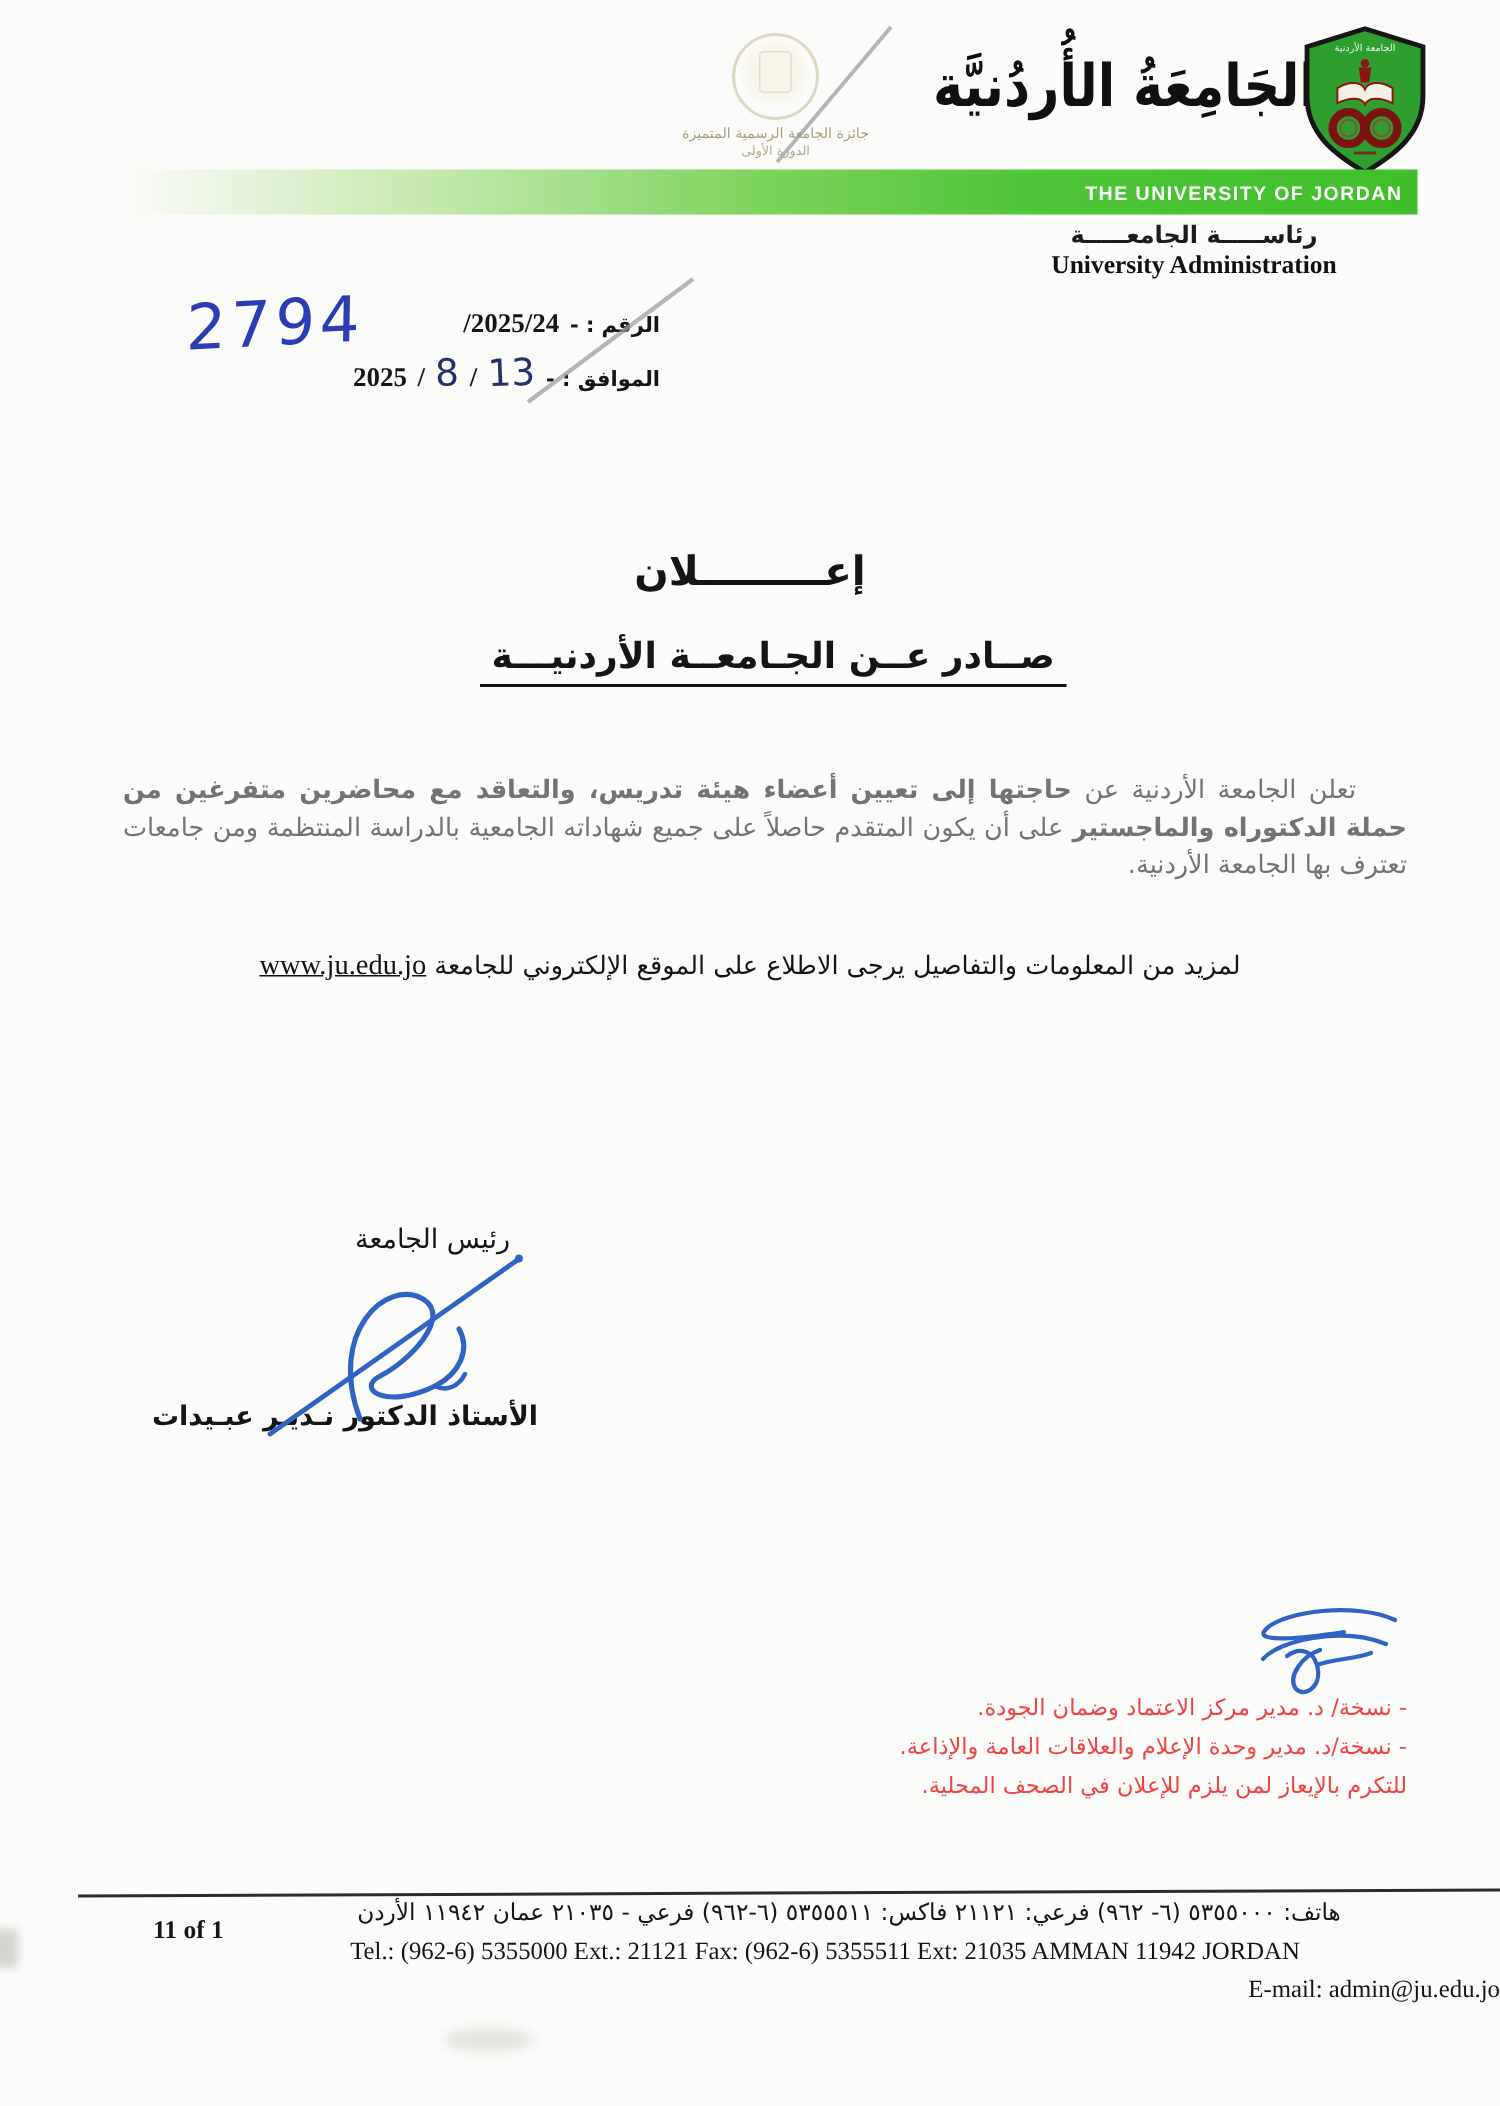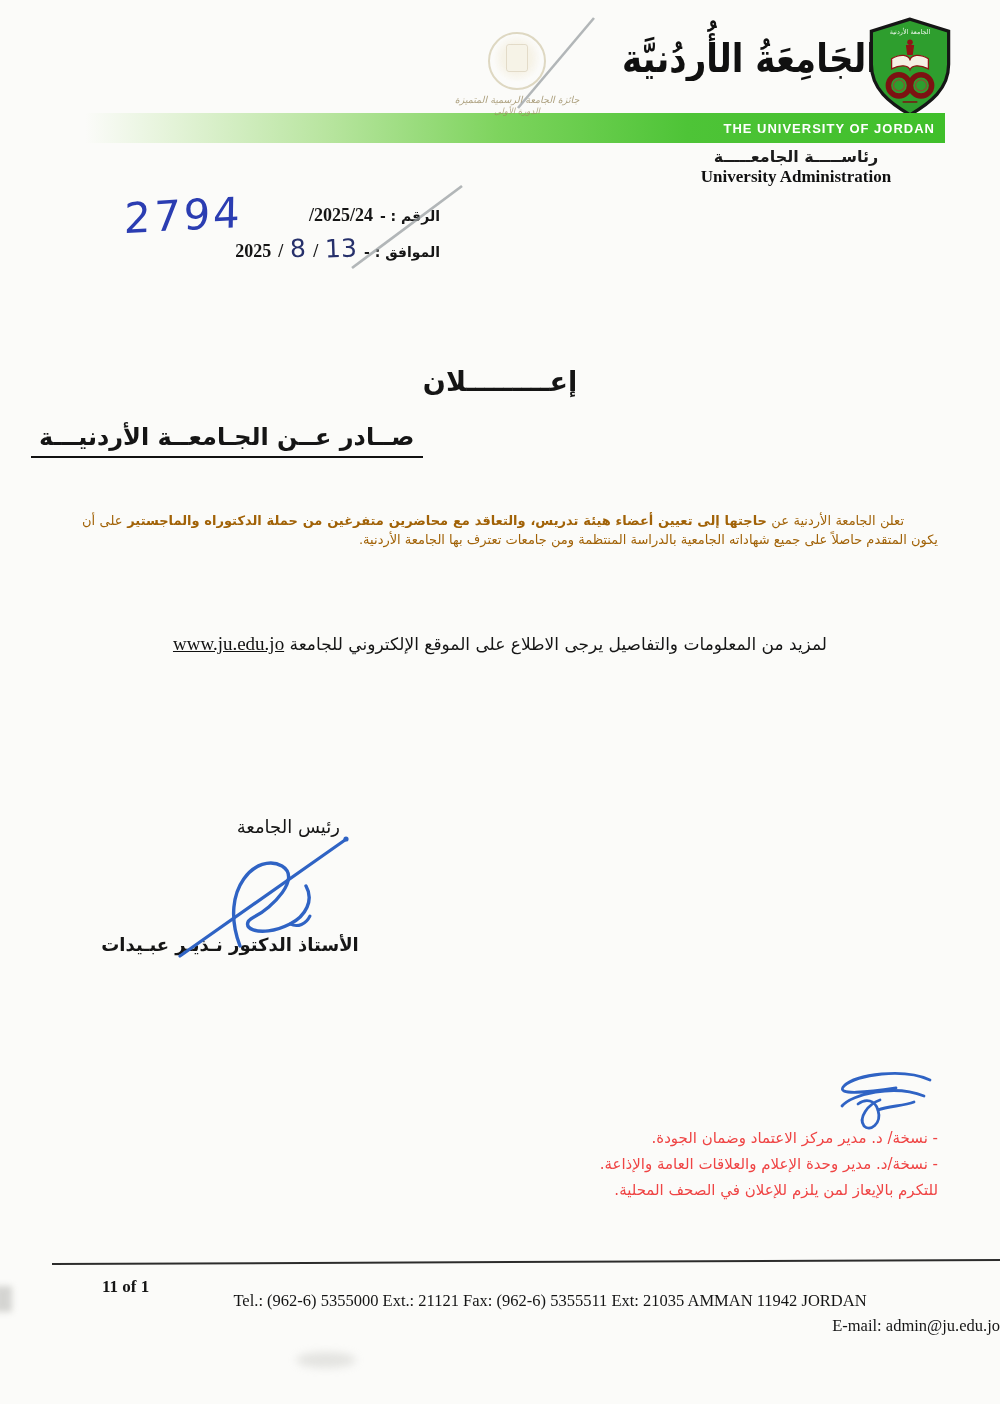--- a/index.html
+++ b/index.html
@@ -26,21 +26,21 @@
     display:flex; align-items:center; justify-content:flex-end;
   }
   .banner span{
     font-size:13px; font-weight:800; color:#ffffff; letter-spacing:1px;
     padding-right:10px; font-family:"Liberation Sans",sans-serif;
   }
   .dept{position:absolute; right:104px; top:147px; width:200px; text-align:center;}
   .dept .ar{font-size:16px; font-weight:bold; color:#1b1b1b; direction:rtl;}
   .dept .en{font-size:17px; font-weight:bold; font-family:"Liberation Serif",serif; color:#101010; margin-top:1px;}
   
-  .seal{position:absolute; left:452px; top:32px; width:130px; text-align:center; opacity:.72;font-style:italic;}
+  .seal{position:absolute; left:452px; top:22px; width:130px; text-align:center; opacity:.72;}
   .seal .ring{
     width:54px;height:54px;border:2px solid #b2a26e;border-radius:50%;
     margin:0 auto; position:relative; opacity:.55; background:radial-gradient(circle at 50% 45%, #efe6cc 0 35%, transparent 60%);
   }
   .seal .ring:before{content:""; position:absolute; left:16px; top:10px; width:20px; height:26px;
     border:1.5px solid #a8925c; border-radius:3px; opacity:.7;}
   .seal .t1{font-size:9.5px; color:#8d7c4e; direction:rtl; margin-top:4px; white-space:nowrap;}
   .seal .t2{font-size:8.5px; color:#9b8a5c; direction:rtl; margin-top:1px;}
   
   .refblock{position:absolute; left:138px; top:205px; width:302px; direction:rtl;}
@@ -51,28 +51,28 @@
   .hw-big{
     position:absolute; left:-14px; top:-14px;
     font-size:42px; color:#2b3db2; letter-spacing:3px;
     transform:rotate(-3deg) skewX(-4deg); font-weight:500;
   }
   .hw-sm{font-size:25px; color:#26306b; transform:rotate(-2deg); font-weight:500; line-height:1;}
   .refline+.refline{margin-top:10px;}
   
   .doc-title{position:absolute; left:0; right:0; top:366px; text-align:center;
     font-size:27px; font-weight:bold; direction:rtl;}
-  .doc-subtitle{position:absolute; left:0; right:0; top:423px; text-align:left; direction:rtl;padding-left:31px;}
+  .doc-subtitle{position:absolute; left:0; right:0; top:423px; text-align:center; direction:rtl;padding-left:31px;}
   .doc-subtitle span{display:inline-block; font-size:24px; font-weight:bold;
     border-bottom:2.5px solid #111; padding:0 8px 5px;}
   
   .body-par{
     position:absolute; left:82px; right:62px; top:498px;
-    direction:rtl; text-align:justify; font-size:13px; line-height:1.47;
-    text-indent:34px; color:#a16207;
+    direction:rtl; text-align:justify; font-size:17px; line-height:1.47;
+    text-indent:34px; color:#737373;
   }
   .body-par b{font-weight:bold;}
   .info-par{
     position:absolute; left:0; right:0; top:616px; text-align:center;
     direction:rtl; font-size:17px; white-space:nowrap;
   }
   .info-par .url{
     font-family:"Liberation Serif",serif; font-size:19px;
     text-decoration:underline; direction:ltr; unicode-bidi:isolate; color:#111;
   }
@@ -188,20 +188,21 @@
     </g>
   </svg>
   <div class="cc">
     <div>- نسخة/ د. مدير مركز الاعتماد وضمان الجودة.</div>
     <div>- نسخة/د. مدير وحدة الإعلام والعلاقات العامة والإذاعة.</div>
     <div>للتكرم بالإيعاز لمن يلزم للإعلان في الصحف المحلية.</div>
   </div>
 
   <div class="rule"></div>
   <div class="pagemark">11 of 1</div>
+  <div class="f-ar">هاتف: ٥٣٥٥٠٠٠ (٦- ٩٦٢) فرعي: ٢١١٢١   فاكس: ٥٣٥٥٥١١ (٦-٩٦٢) فرعي - ٢١٠٣٥ عمان ١١٩٤٢ الأردن</div>
   <div class="f-en">Tel.: (962-6) 5355000   Ext.: 21121   Fax: (962-6) 5355511   Ext: 21035    AMMAN 11942 JORDAN</div>
   <div class="f-mail">E-mail: admin@ju.edu.jo</div>
   <div class="f-web">http://www.ju.edu.jo</div>
 
   <div class="artifacts">
     <svg width="1000" height="1404" style="position:absolute;inset:0">
       <line x1="594" y1="18" x2="518" y2="108" stroke="#9aa0a3" stroke-width="2.6" opacity=".75"></line>
       <line x1="462" y1="186" x2="352" y2="268" stroke="#9aa0a3" stroke-width="2.8" opacity=".75"></line>
     </svg>
     <div class="smudge1"></div>

